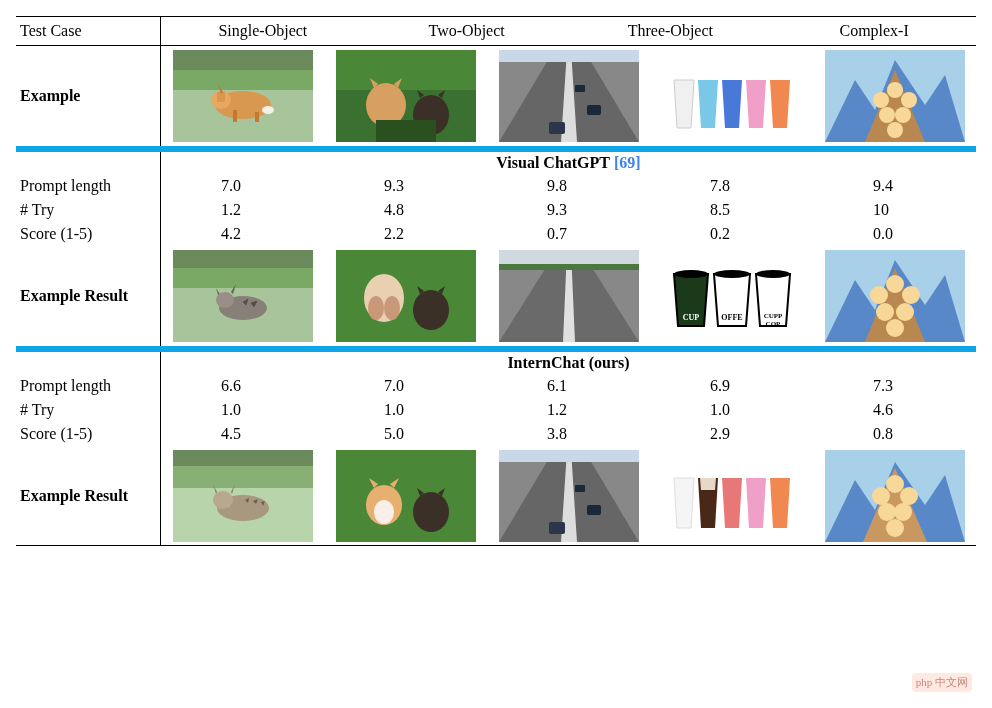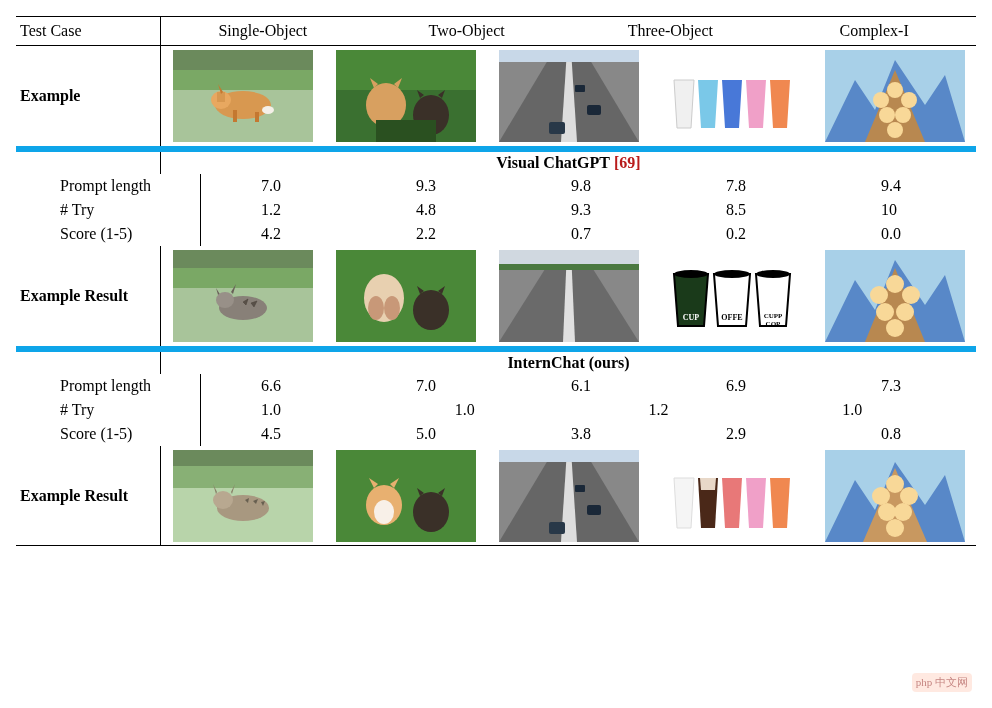--- a/index.html
+++ b/index.html
@@ -4,22 +4,22 @@
   <style>
     * { margin: 0; padding: 0; box-sizing: border-box; }
     body { font-family: 'Times New Roman', Times, serif; font-size: 16px; color: #000; background: #fff; padding: 16px; width: 992px; }
     .tbl { width: 100%; }
     .header-row { display: flex; align-items: flex-start; height: 30px; border-top: 1px solid #000; border-bottom: 1px solid #000; }
     .col-label { width: 145px; padding-left: 4px; border-right: 1px solid #000; height: 100%; display: flex; align-items: center; }
     .col-data { flex: 1; text-align: center; display: flex; align-items: center; justify-content: center; height: 100%; }
     .section-title-row { display: flex; height: 28px; }
     .section-title-row .label-spacer { width: 145px; border-right: 1px solid #000; }
     .section-title-row .title-cell { flex: 1; display: flex; align-items: center; justify-content: center; font-weight: bold; }
-    .cite { color: #b91c1c; }
-    .data-row { display: flex; height: 24px; margin-left: 40px; }
+    .cite { color: #3b82f6; }
+    .data-row { display: flex; height: 24px; }
     .data-row .row-label { width: 145px; padding-left: 4px; border-right: 1px solid #000; display: flex; align-items: center; }
     .data-row .cell { flex: 1; display: flex; align-items: center; padding-left: 60px; }
     .img-row { display: flex; height: 100px; font-weight: bold; }
     .img-row .row-label { width: 145px; padding-left: 4px; border-right: 1px solid #000; display: flex; align-items: center; }
     .img-row .img-cell { flex: 1; display: flex; align-items: center; justify-content: center; padding: 4px; }
     .img-row svg { width: 140px; height: 92px; }
     .sep { border-top: 6px solid #0ea5e9; }
     .bottom-border { border-bottom: 1px solid #000; }
     .watermark { position: absolute; right: 20px; bottom: 16px; font-size: 11px; color: rgba(150,50,50,0.55); background: rgba(255,200,180,0.4); padding: 2px 4px; border-radius: 4px; }
   </style>
@@ -206,20 +206,21 @@
     <div class="cell">6.1</div>
     <div class="cell">6.9</div>
     <div class="cell">7.3</div>
   </div>
   <div class="data-row">
     <div class="row-label"># Try</div>
     <div class="cell">1.0</div>
     <div class="cell">1.0</div>
     <div class="cell">1.2</div>
     <div class="cell">1.0</div>
+    <div class="cell">4.6</div>
   </div>
   <div class="data-row">
     <div class="row-label">Score (1-5)</div>
     <div class="cell">4.5</div>
     <div class="cell">5.0</div>
     <div class="cell">3.8</div>
     <div class="cell">2.9</div>
     <div class="cell">0.8</div>
   </div>
   <div class="img-row bottom-border">

